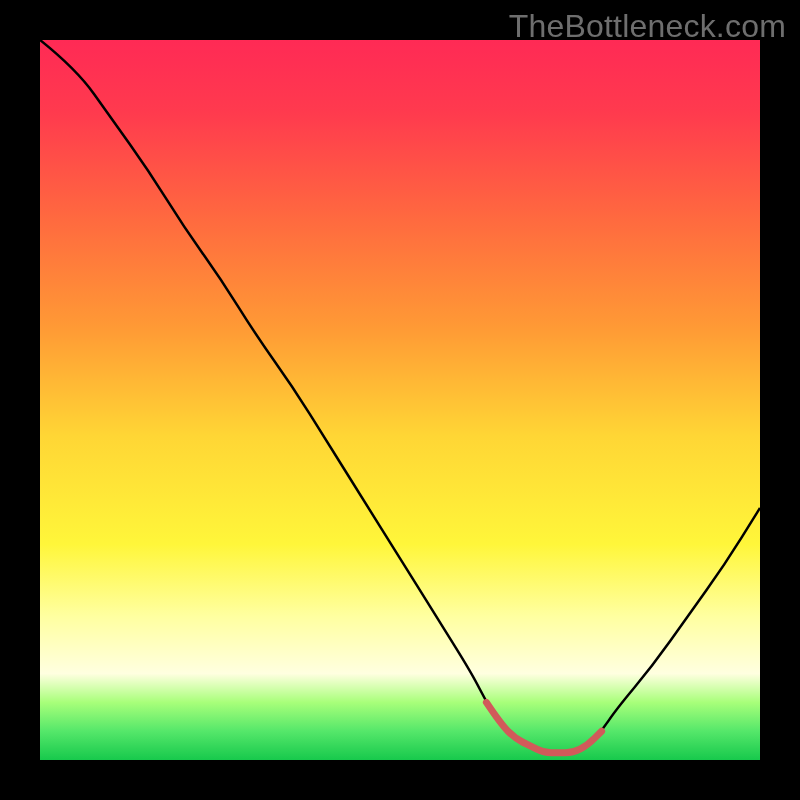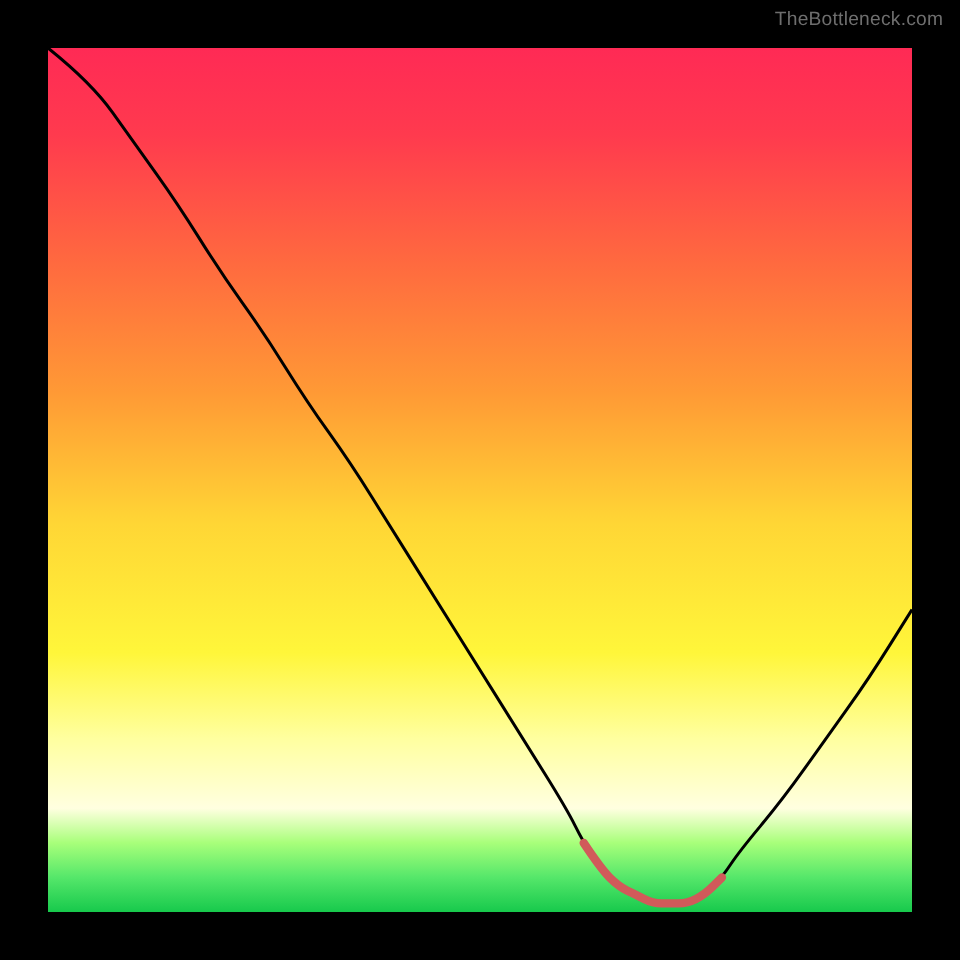--- a/index.html
+++ b/index.html
@@ -25,21 +25,21 @@
     top: 40px;
     width: 720px;
     height: 720px;
     overflow: hidden;
   }
   .watermark {
     position: absolute;
     top: 8px;
     right: 14px;
     color: #6e6e6e;
-    font-size: 16px;
+    font-size: 32px;
     font-weight: 500;
     letter-spacing: 0.2px;
   }
 </style>
 </head>
 <body>
 
 <div class="frame">
 
   <div class="watermark">TheBottleneck.com</div>

